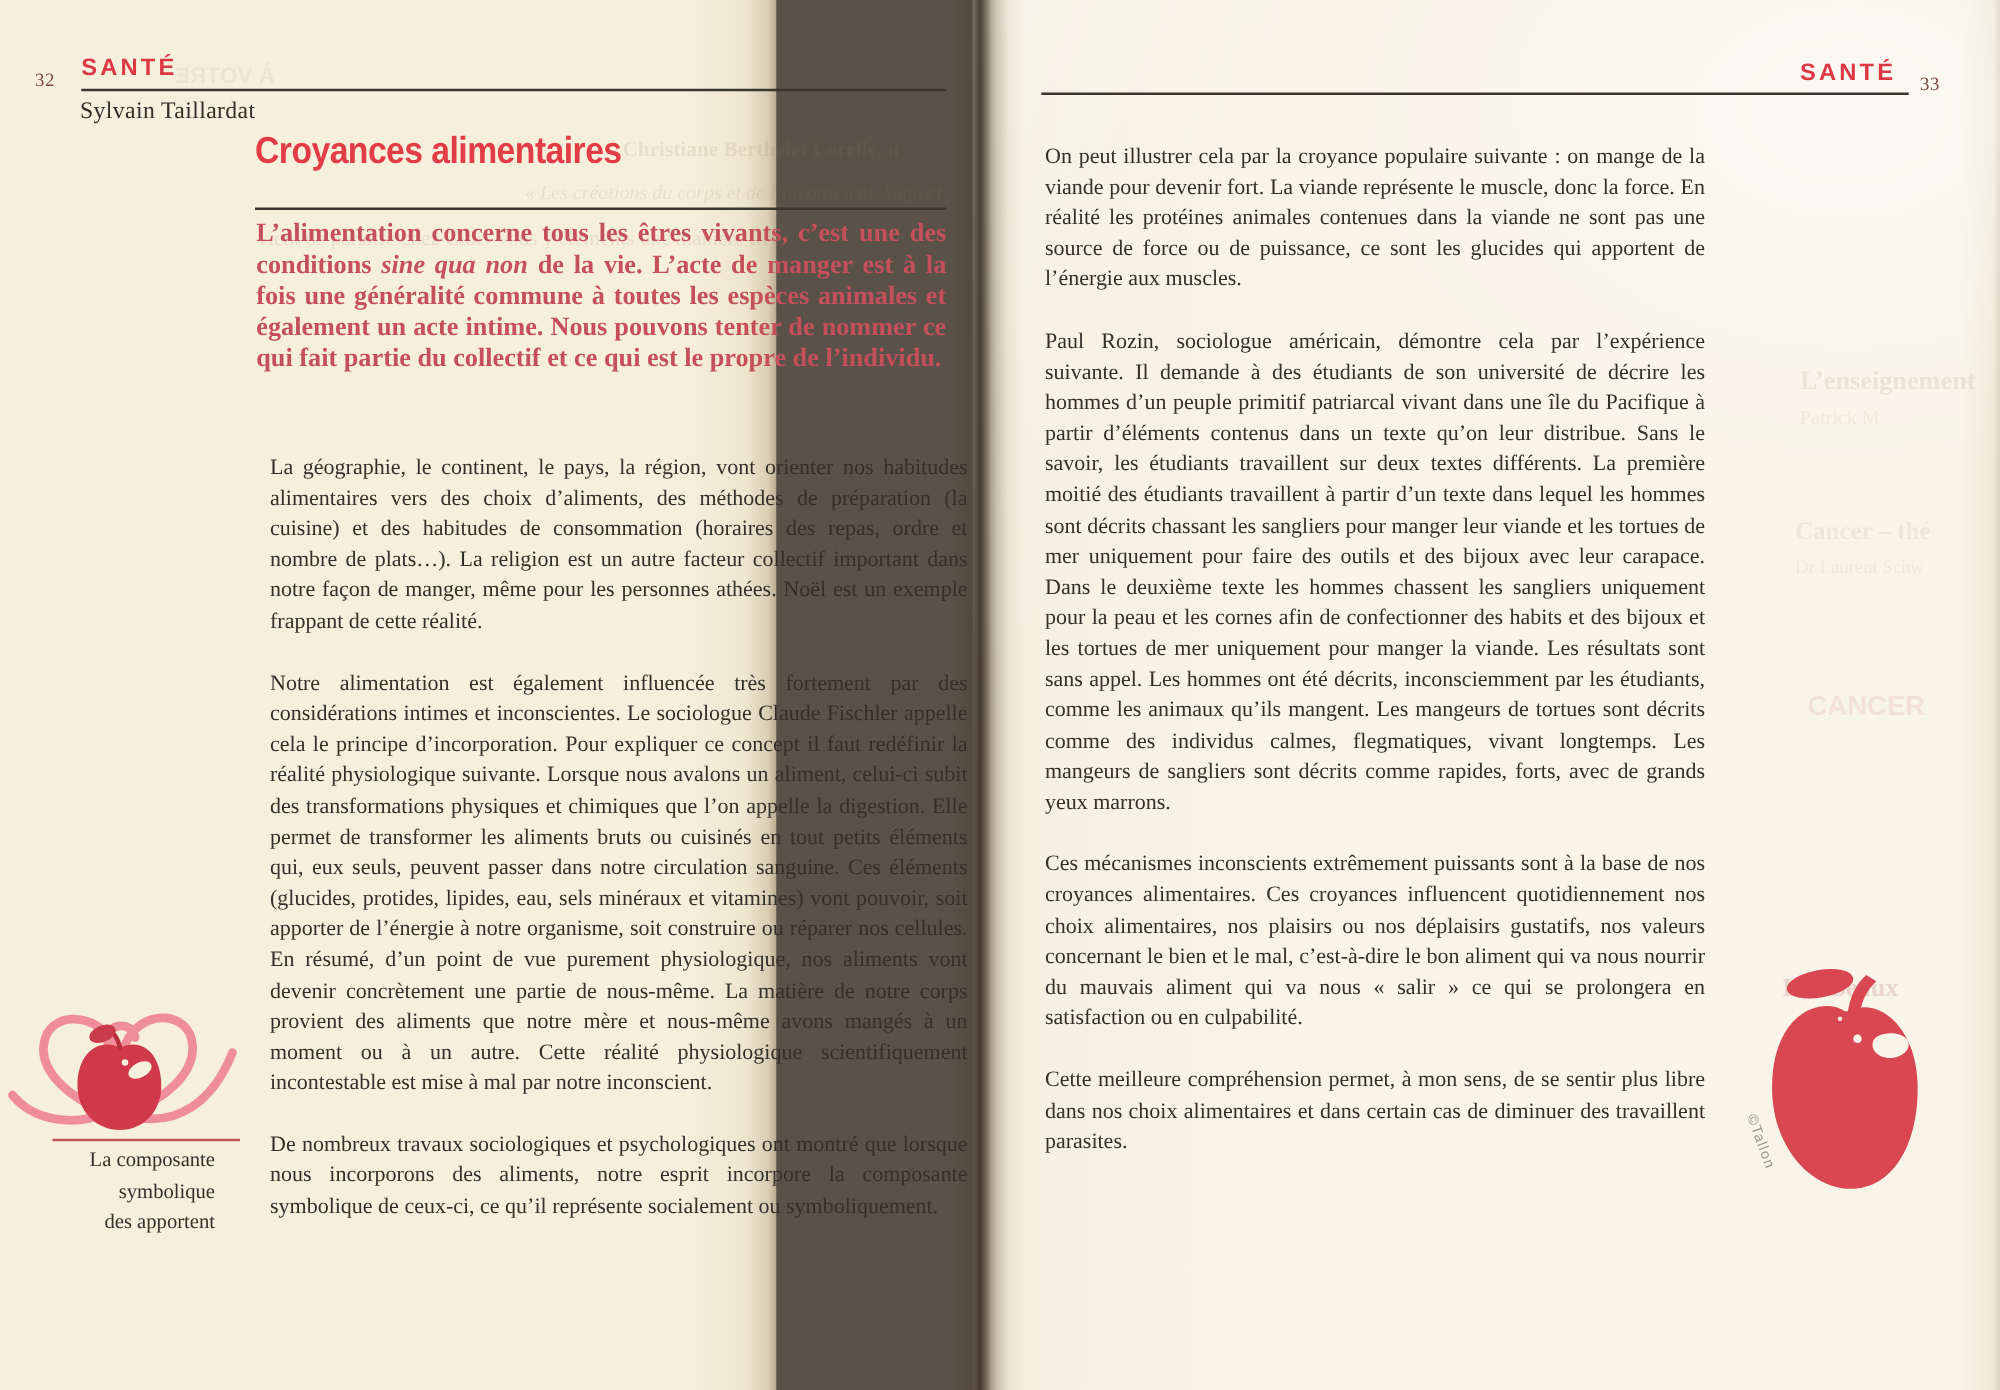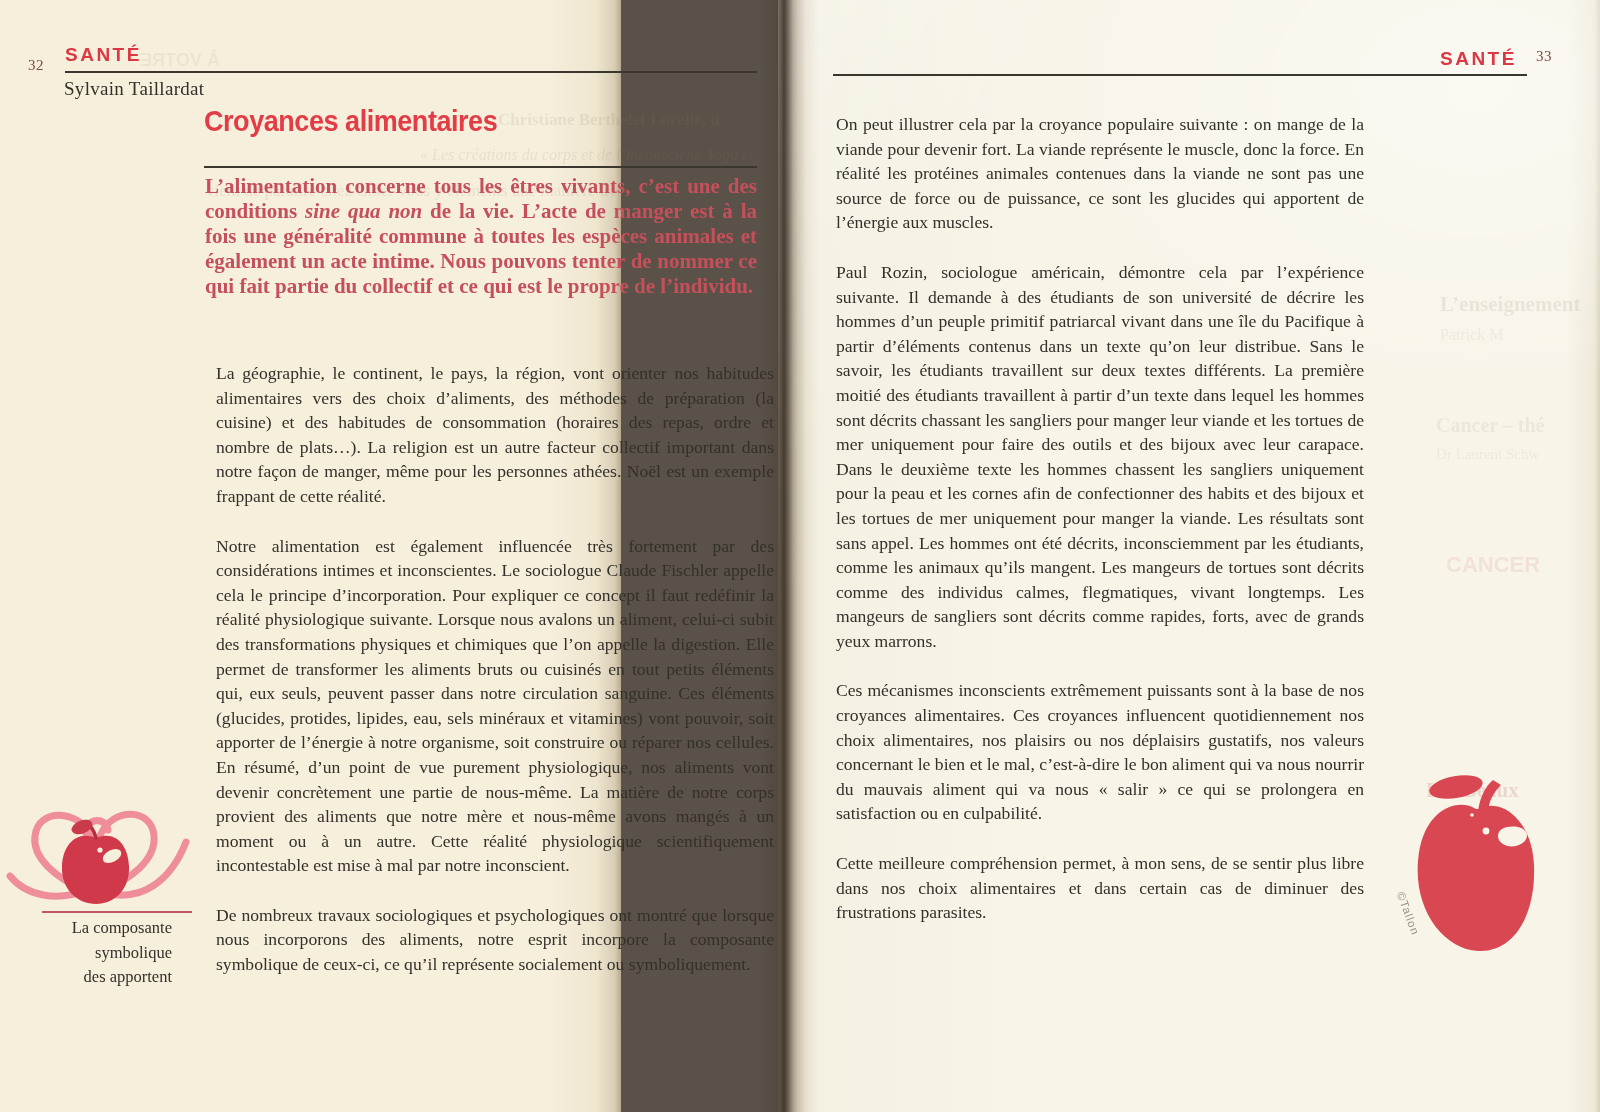--- a/index.html
+++ b/index.html
@@ -117,34 +117,34 @@
       <div>symbolique</div>
       <div>des apportent</div>
     </div>
   </div>
 
   <div class="page page-right">
     <div class="sheen"></div>
 
     <div class="rule" style="left:55px;top:74px;width:694px;"></div>
     <div class="kicker" style="left:662px;top:48px;">SANTÉ</div>
-    <div class="folio" style="left:758px;top:48px;">33</div>
+    <div class="folio" style="left:758px;top:60px;">33</div>
 
     <div class="ghost" style="left:662px;top:292px;width:158px;font-weight:bold;font-size:21px;">L’enseignement</div>
     <div class="ghost" style="left:662px;top:326px;width:158px;font-size:16px;opacity:.09;">Patrick M</div>
     <div class="ghost" style="left:658px;top:414px;width:162px;font-weight:bold;font-size:20px;opacity:.1;">Cancer – thé</div>
     <div class="ghost" style="left:658px;top:446px;width:162px;font-size:15px;opacity:.09;">Dr Laurent Schw</div>
     <div class="ghost red" style="left:668px;top:552px;width:150px;font-family:'Liberation Sans',sans-serif;font-weight:bold;font-size:22px;opacity:.12;">CANCER</div>
     <div class="ghost red" style="left:648px;top:778px;width:170px;font-weight:bold;font-size:21px;opacity:.2;">Les Beaux</div>
 
     <div class="bodycol" style="left:58px;top:112px;width:528px;">
       <p class="para">On peut illustrer cela par la croyance populaire suivante : on mange de la viande pour devenir fort. La viande représente le muscle, donc la force. En réalité les protéines animales contenues dans la viande ne sont pas une source de force ou de puissance, ce sont les glucides qui apportent de l’énergie aux muscles.</p>
       <p class="para">Paul Rozin, sociologue américain, démontre cela par l’expérience suivante. Il demande à des étudiants de son université de décrire les hommes d’un peuple primitif patriarcal vivant dans une île du Pacifique à partir d’éléments contenus dans un texte qu’on leur distribue. Sans le savoir, les étudiants travaillent sur deux textes différents. La première moitié des étudiants travaillent à partir d’un texte dans lequel les hommes sont décrits chassant les sangliers pour manger leur viande et les tortues de mer uniquement pour faire des outils et des bijoux avec leur carapace. Dans le deuxième texte les hommes chassent les sangliers uniquement pour la peau et les cornes afin de confectionner des habits et des bijoux et les tortues de mer uniquement pour manger la viande. Les résultats sont sans appel. Les hommes ont été décrits, inconsciemment par les étudiants, comme les animaux qu’ils mangent. Les mangeurs de tortues sont décrits comme des individus calmes, flegmatiques, vivant longtemps. Les mangeurs de sangliers sont décrits comme rapides, forts, avec de grands yeux marrons.</p>
       <p class="para">Ces mécanismes inconscients extrêmement puissants sont à la base de nos croyances alimentaires. Ces croyances influencent quotidiennement nos choix alimentaires, nos plaisirs ou nos déplaisirs gustatifs, nos valeurs concernant le bien et le mal, c’est-à-dire le bon aliment qui va nous nourrir du mauvais aliment qui va nous « salir » ce qui se prolongera en satisfaction ou en culpabilité.</p>
-      <p class="para tight">Cette meilleure compréhension permet, à mon sens, de se sentir plus libre dans nos choix alimentaires et dans certain cas de diminuer des frustrations parasites.</p>
+      <p class="para tight">Cette meilleure compréhension permet, à mon sens, de se sentir plus libre dans nos choix alimentaires et dans certain cas de diminuer des travaillent parasites.</p>
     </div>
 
     <svg width="152" height="205" viewBox="0 0 152 205" style="position:absolute;left:620px;top:765px;">
       <g>
         <path d="M78,44 C60,32 24,44 20,96 C16,146 46,184 80,186 C116,188 138,150 136,100 C134,54 102,32 82,44 Z" fill="#d84752"></path>
         <path d="M80,46 C82,32 87,22 95,15 L103,20 C95,28 91,36 90,47 Z" fill="#d84752"></path>
         <ellipse cx="58" cy="22" rx="27" ry="11" fill="#d84752" transform="rotate(-10 58 22)"></ellipse>
         <path d="M104,64 C112,60 124,61 128,67 C131,72 127,79 118,81 C109,83 100,78 100,71 C100,68 101,66 104,64 Z" fill="#f8f4e8"></path>
         <circle cx="88" cy="66" r="3.4" fill="#f8f4e8"></circle>
         <circle cx="74" cy="50" r="1.8" fill="#f8f4e8"></circle>

